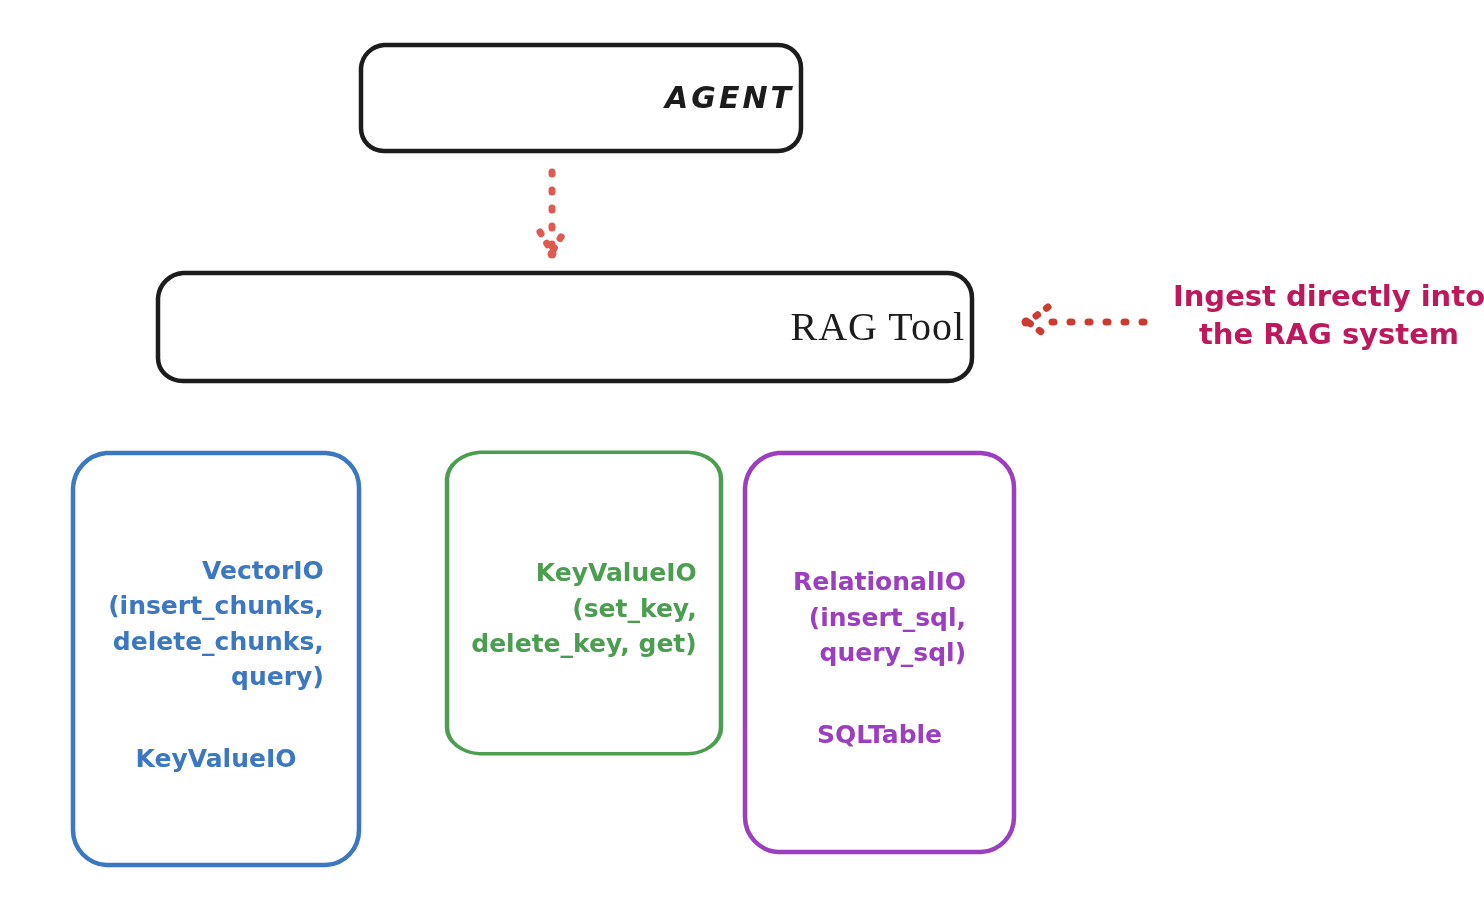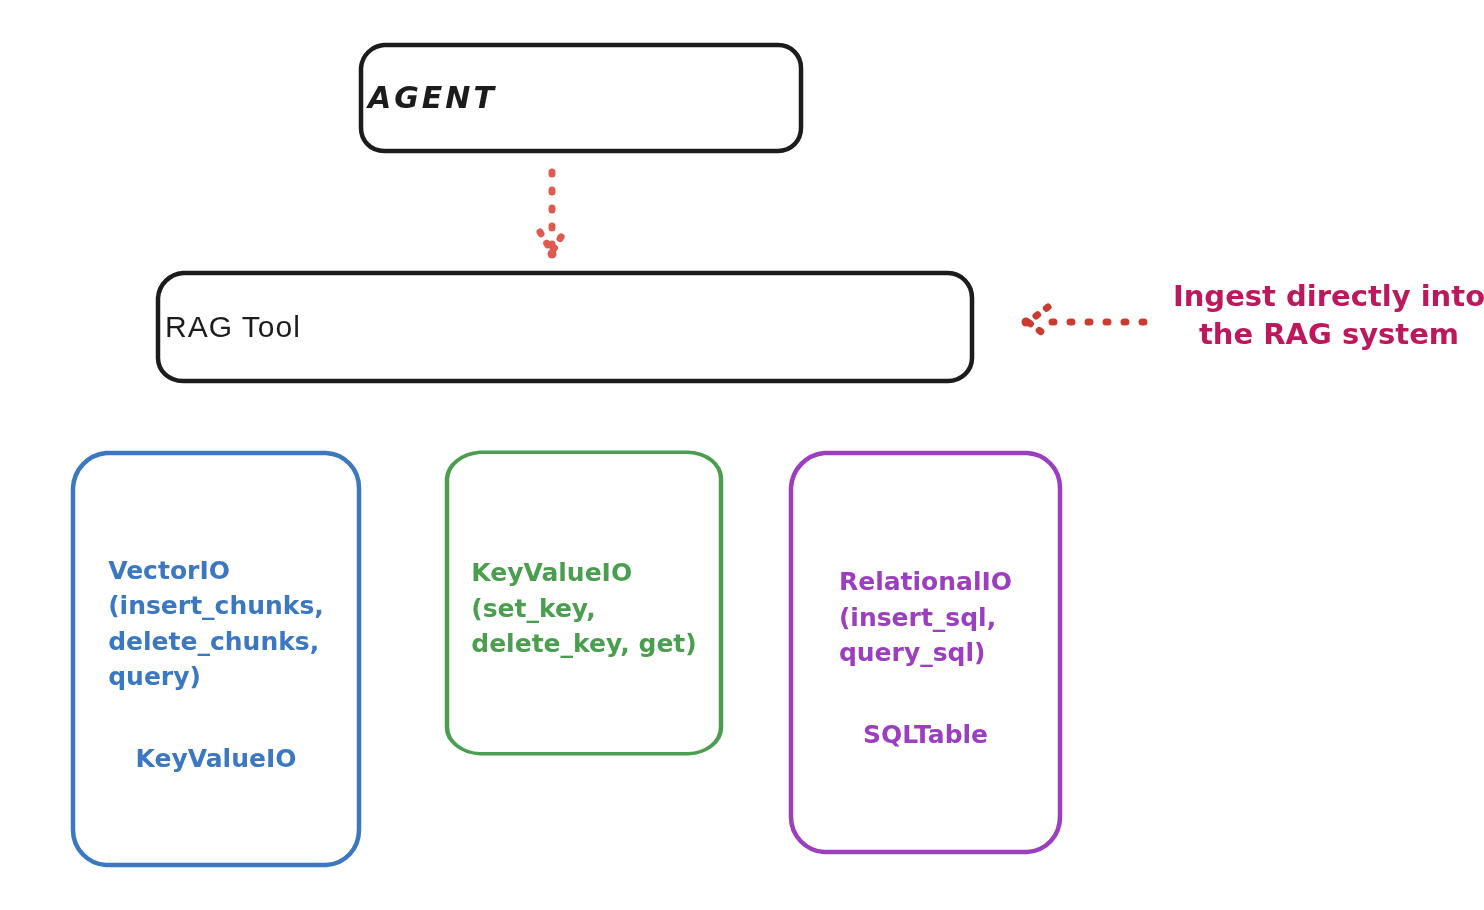--- a/index.html
+++ b/index.html
@@ -21,21 +21,21 @@
   }
 
   
   .node {
     position: absolute;
     box-sizing: border-box;
     background: #ffffff;
     display: flex;
     align-items: center;
     justify-content: center;
-    text-align: left;
+    text-align: right;
   }
   .node .node-label {
     white-space: pre-line;
     line-height: 1.34;
   }
 
   
   .sketch-border {
     position: absolute;
     left: 0; top: 0;
@@ -68,22 +68,22 @@
     color: #1c1c1c;
   }
 
   #ragtool-node {
     left: 155px;
     top: 270px;
     width: 820px;
     height: 114px;
   }
   #ragtool-node .node-label {
-    font-family: Liberation Sans, sans-serif;
-    font-size: 30px;
+    font-family: Liberation Serif, serif;
+    font-size: 40px;
     font-weight: 500;
     letter-spacing: 1px;
     color: #1c1c1c;
   }
 
   
   .provider .node-label {
     font-family: "DejaVu Sans", sans-serif;
     font-size: 25px;
     font-weight: 600;
@@ -99,21 +99,21 @@
 
   #keyvalueio-node {
     left: 444px;
     top: 450px;
     width: 280px;
     height: 306px;
   }
   #keyvalueio-node .node-label { color: #4b9e4f; }
 
   #relationalio-node {
-    left: 788px;
+    left: 742px;
     top: 450px;
     width: 275px;
     height: 405px;
   }
   #relationalio-node .node-label { color: #9b3ec0; }
 
   .provider .node-inner {
     display: flex;
     flex-direction: column;
     align-items: center;

